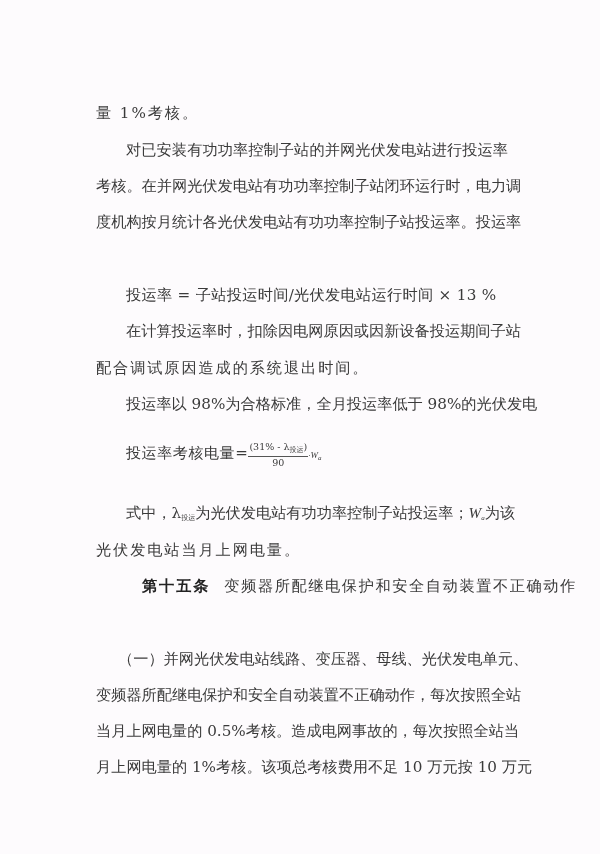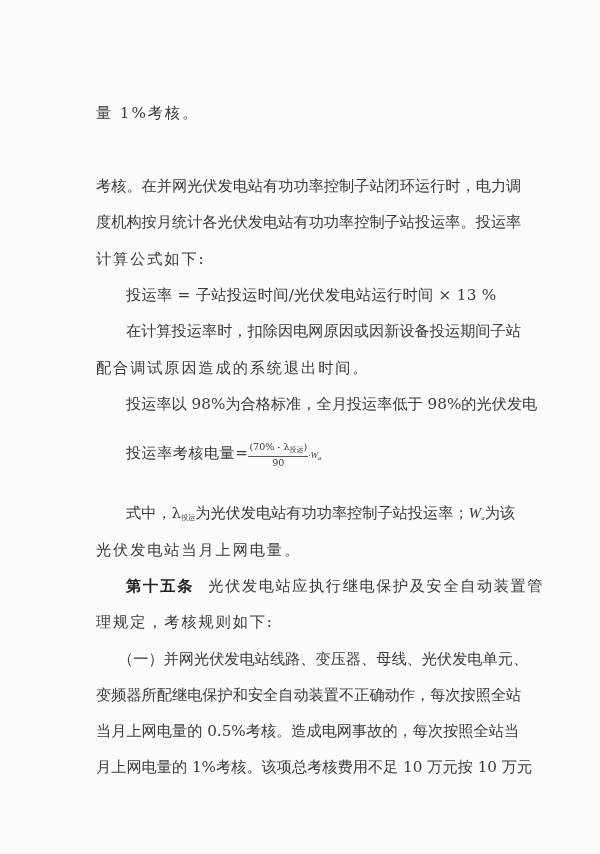--- a/index.html
+++ b/index.html
@@ -11,55 +11,54 @@
       position: relative;
     }
     .page { position: absolute; left: 0; top: 0; width: 600px; height: 722px; }
     .line {
       position: absolute; left: 96px; width: 412px;
       font-size: 15.2px; line-height: 20px; height: 20px;
       white-space: nowrap; letter-spacing: 1.9px;
     }
     .indent { left: 126px; width: 382px; }
     .justify { text-align: justify; text-align-last: justify; letter-spacing: 0; }
-    .bold { font-weight: bold; color: #222; }
+    .bold { font-weight: bold; color: #222; margin-left: 16px; }
     .formula { left: 126px; font-size: 15px; letter-spacing: 0.6px; }
     .frac { display: inline-block; vertical-align: middle; text-align: center; font-size: 9.5px; letter-spacing: 0; line-height: 11px; }
     .frac .num { display: block; border-bottom: 1px solid #555; padding: 0 1px; }
     .frac .den { display: block; }
     .sub { font-size: 7px; vertical-align: -2px; letter-spacing: 0; }
     .it { font-style: italic; font-family: "Liberation Serif", serif; }
     .small { font-size: 9px; letter-spacing: 0; }
   </style>
 </head>
 <body>
 
 <div class="page">
   <div class="line" style="top:103px">量 1%考核。</div>
+  <div class="line indent justify" style="top:140px">对已安装有功功率控制子站的并网光伏发电站进行投运率</div>
   <div class="line justify" style="top:176px">考核。在并网光伏发电站有功功率控制子站闭环运行时，电力调</div>
   <div class="line justify" style="top:212px">度机构按月统计各光伏发电站有功功率控制子站投运率。投运率</div>
-  <div class="line" style="top:249px">计算公式如下:</div>
   <div class="line indent" style="top:285px; letter-spacing:0.3px">投运率 = 子站投运时间/光伏发电站运行时间 × 13 %</div>
   <div class="line indent justify" style="top:321px">在计算投运率时，扣除因电网原因或因新设备投运期间子站</div>
   <div class="line" style="top:358px">配合调试原因造成的系统退出时间。</div>
   <div class="line indent justify" style="top:394px">投运率以 98%为合格标准，全月投运率低于 98%的光伏发电</div>
 
   <div class="line formula" style="top:440px; height:26px; line-height:26px">
-    <span>投运率考核电量=</span><span class="frac"><span class="num"><span>(70% - λ</span><span class="sub">投运</span><span>)</span></span><span class="den">90</span></span><span class="small it"><span>·W</span><span class="sub">a</span></span>
+    <span>投运率考核电量=</span><span class="frac"><span class="num"><span>(31% - λ</span><span class="sub">投运</span><span>)</span></span><span class="den">90</span></span><span class="small it"><span>·W</span><span class="sub">a</span></span>
   </div>
 
   <div class="line" style="top:540px">光伏发电站当月上网电量。</div>
   <div class="line indent justify" style="top:503px">
     <span>式中，λ</span><span class="sub">投运</span><span>为光伏发电站有功功率控制子站投运率；</span><span class="it">W</span><span class="sub it">a</span><span>为该</span>
   </div>
 
   <div class="line indent" style="top:576px">
-    <span class="bold">第十五条</span><span style="display:inline-block;width:14px"></span><span style="letter-spacing:1.6px">光伏发电站应执行继电保护及安全自动装置管</span>
+    <span class="bold">第十五条</span><span style="display:inline-block;width:14px"></span><span style="letter-spacing:1.6px">变频器所配继电保护和安全自动装置不正确动作</span>
   </div>
-  <div class="line" style="top:612px">理规定，考核规则如下:</div>
 
   <div class="line indent justify" style="top:649px; left:118px; width:392px">（一）并网光伏发电站线路、变压器、母线、光伏发电单元、</div>
   <div class="line justify" style="top:685px">变频器所配继电保护和安全自动装置不正确动作，每次按照全站</div>
   <div class="line justify" style="top:721px">当月上网电量的 0.5%考核。造成电网事故的，每次按照全站当</div>
   <div class="line justify" style="top:757px">月上网电量的 1%考核。该项总考核费用不足 10 万元按 10 万元</div>
 </div>
 
 <div class="page" style="pointer-events:none"></div>
 
 </body></html>

